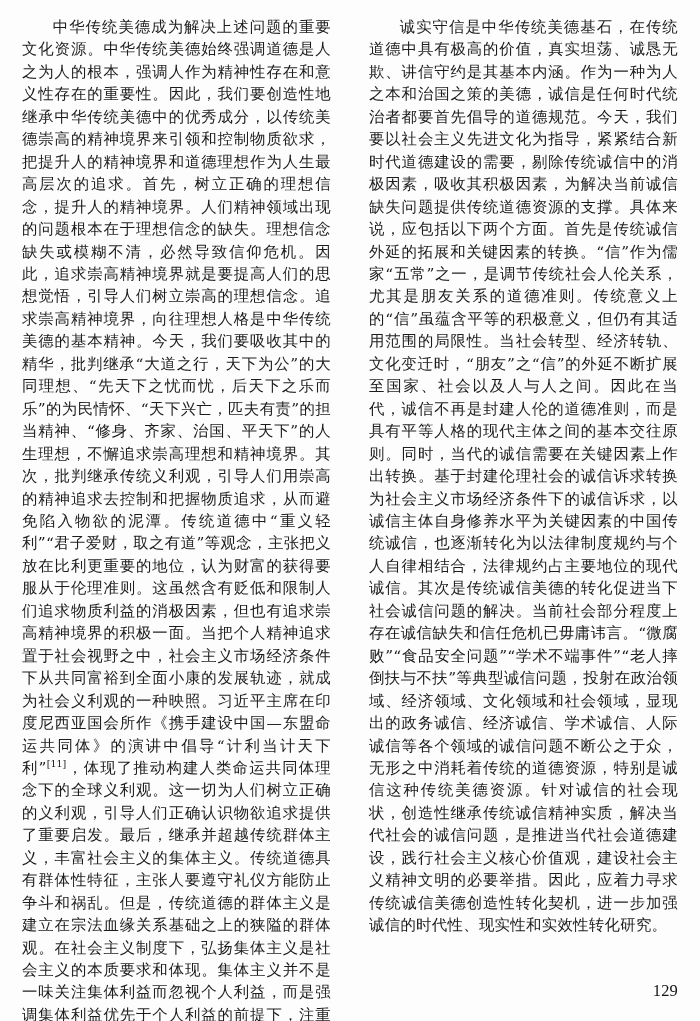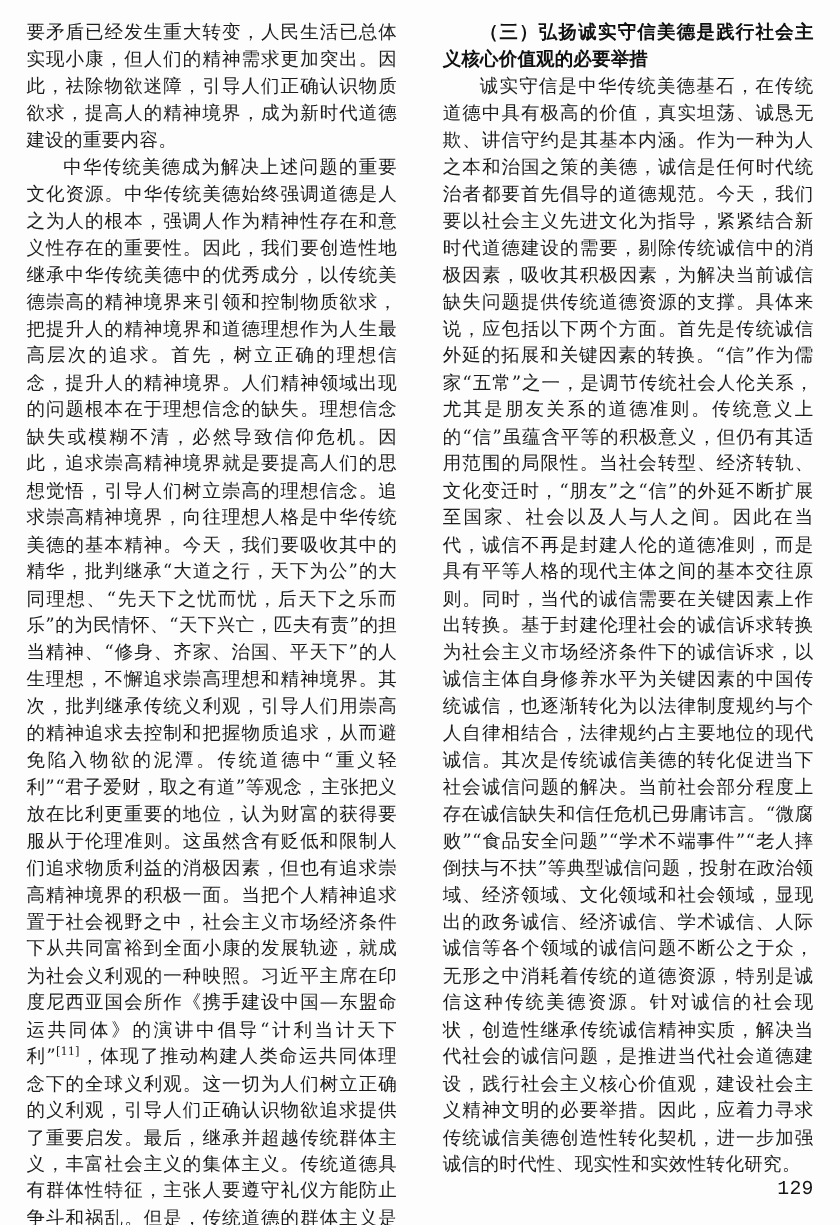--- a/index.html
+++ b/index.html
@@ -68,38 +68,36 @@
     line-height: 0;
     letter-spacing: 0;
     margin-top: 46px;
   }
   .pagenum {
     position: absolute;
     right: 0;
     bottom: 0;
     font-size: 16.5px;
     line-height: 20px;
-    font-family: Liberation Mono, monospace;
+    font-family: Liberation Serif, serif;
     color: #141414;
     letter-spacing: 0.01em;
   }
   .col-right { position: relative; }
 </style>
 </head>
 <body>
 
 <div id="page">
   <div class="columns">
 
     <div class="col col-left">
-      <p class="cont">要矛盾已经发生重大转变，人民生活已总体实现小康，但人们的精神需求更加突出。因此，祛除物欲迷障，引导人们正确认识物质欲求，提高人的精神境界，成为新时代道德建设的重要内容。</p>
       <p><span>中华传统美德成为解决上述问题的重要文化资源。中华传统美德始终强调道德是人之为人的根本，强调人作为精神性存在和意义性存在的重要性。因此，我们要创造性地继承中华传统美德中的优秀成分，以传统美德崇高的精神境界来引领和控制物质欲求，把提升人的精神境界和道德理想作为人生最高层次的追求。首先，树立正确的理想信念，提升人的精神境界。人们精神领域出现的问题根本在于理想信念的缺失。理想信念缺失或模糊不清，必然导致信仰危机。因此，追求崇高精神境界就是要提高人们的思想觉悟，引导人们树立崇高的理想信念。追求崇高精神境界，向往理想人格是中华传统美德的基本精神。今天，我们要吸收其中的精华，批判继承“大道之行，天下为公”的大同理想、“先天下之忧而忧，后天下之乐而乐”的为民情怀、“天下兴亡，匹夫有责”的担当精神、“修身、齐家、治国、平天下”的人生理想，不懈追求崇高理想和精神境界。其次，批判继承传统义利观，引导人们用崇高的精神追求去控制和把握物质追求，从而避免陷入物欲的泥潭。传统道德中“重义轻利”“君子爱财，取之有道”等观念，主张把义放在比利更重要的地位，认为财富的获得要服从于伦理准则。这虽然含有贬低和限制人们追求物质利益的消极因素，但也有追求崇高精神境界的积极一面。当把个人精神追求置于社会视野之中，社会主义市场经济条件下从共同富裕到全面小康的发展轨迹，就成为社会义利观的一种映照。习近平主席在印度尼西亚国会所作《携手建设中国—东盟命运共同体》的演讲中倡导“计利当计天下利”</span><sup class="cite">[11]</sup><span>，体现了推动构建人类命运共同体理念下的全球义利观。这一切为人们树立正确的义利观，引导人们正确认识物欲追求提供了重要启发。最后，继承并超越传统群体主义，丰富社会主义的集体主义。传统道德具有群体性特征，主张人要遵守礼仪方能防止争斗和祸乱。但是，传统道德的群体主义是建立在宗法血缘关系基础之上的狭隘的群体观。在社会主义制度下，弘扬集体主义是社会主义的本质要求和体现。集体主义并不是一味关注集体利益而忽视个人利益，而是强调集体利益优先于个人利益的前提下，注重集体利益与个人利益的统一，保障个人的正当利益，当前我国疫情防控取得重大胜利就对此作出了生动诠释。尽管社会主义的集体利益与古代的群体利益具有本质</span></p>
     </div>
 
     <div class="col col-right">
-      <h3 class="heading">（三）弘扬诚实守信美德是践行社会主义核心价值观的必要举措</h3>
       <p>诚实守信是中华传统美德基石，在传统道德中具有极高的价值，真实坦荡、诚恳无欺、讲信守约是其基本内涵。作为一种为人之本和治国之策的美德，诚信是任何时代统治者都要首先倡导的道德规范。今天，我们要以社会主义先进文化为指导，紧紧结合新时代道德建设的需要，剔除传统诚信中的消极因素，吸收其积极因素，为解决当前诚信缺失问题提供传统道德资源的支撑。具体来说，应包括以下两个方面。首先是传统诚信外延的拓展和关键因素的转换。“信”作为儒家“五常”之一，是调节传统社会人伦关系，尤其是朋友关系的道德准则。传统意义上的“信”虽蕴含平等的积极意义，但仍有其适用范围的局限性。当社会转型、经济转轨、文化变迁时，“朋友”之“信”的外延不断扩展至国家、社会以及人与人之间。因此在当代，诚信不再是封建人伦的道德准则，而是具有平等人格的现代主体之间的基本交往原则。同时，当代的诚信需要在关键因素上作出转换。基于封建伦理社会的诚信诉求转换为社会主义市场经济条件下的诚信诉求，以诚信主体自身修养水平为关键因素的中国传统诚信，也逐渐转化为以法律制度规约与个人自律相结合，法律规约占主要地位的现代诚信。其次是传统诚信美德的转化促进当下社会诚信问题的解决。当前社会部分程度上存在诚信缺失和信任危机已毋庸讳言。“微腐败”“食品安全问题”“学术不端事件”“老人摔倒扶与不扶”等典型诚信问题，投射在政治领域、经济领域、文化领域和社会领域，显现出的政务诚信、经济诚信、学术诚信、人际诚信等各个领域的诚信问题不断公之于众，无形之中消耗着传统的道德资源，特别是诚信这种传统美德资源。针对诚信的社会现状，创造性继承传统诚信精神实质，解决当代社会的诚信问题，是推进当代社会道德建设，践行社会主义核心价值观，建设社会主义精神文明的必要举措。因此，应着力寻求传统诚信美德创造性转化契机，进一步加强诚信的时代性、现实性和实效性转化研究。</p>
 
       <div class="pagenum">129</div>
     </div>
 
   </div>
 </div>
 
 </body></html>

